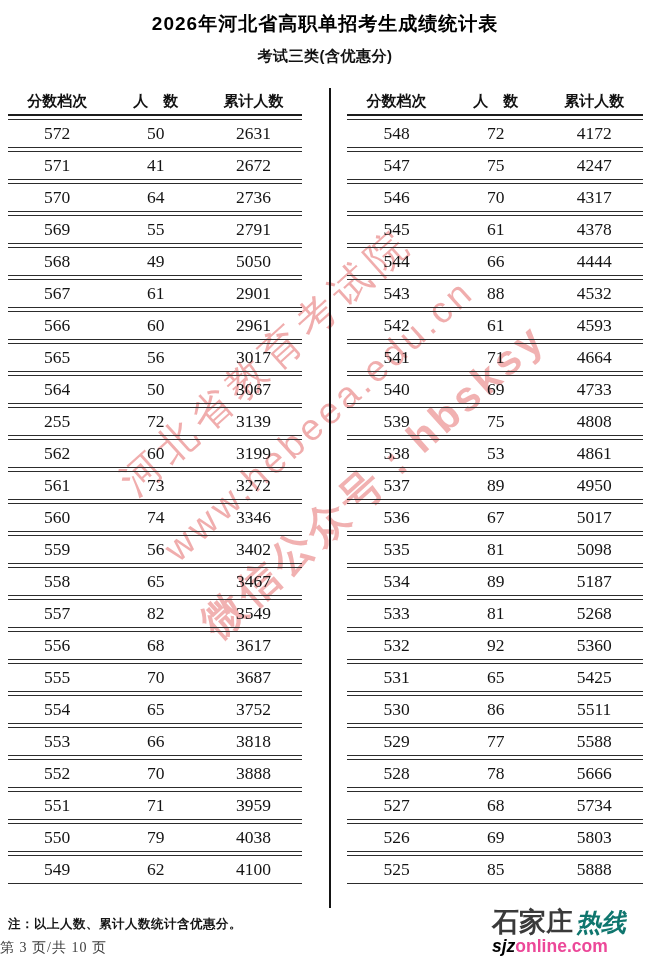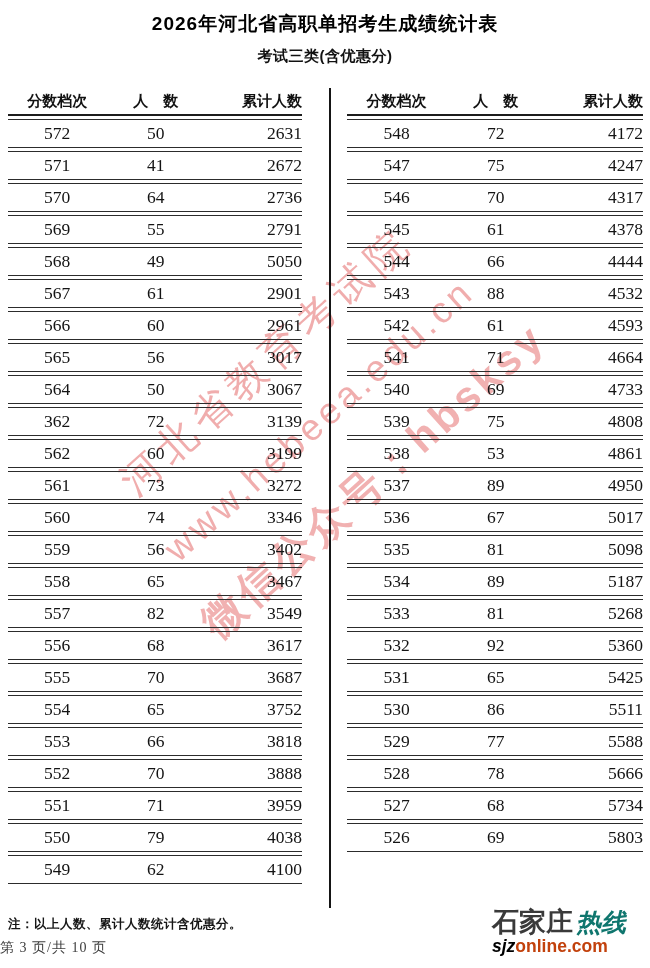--- a/index.html
+++ b/index.html
@@ -82,21 +82,21 @@
     margin-top: 3px;
     align-items: center;
     border-top: 1.5px solid #2c2c2c;
     border-bottom: 1.5px solid #2c2c2c;
     font-size: 17.5px;
     color: #141414;
   }
   .cell { text-align: center; }
   .c0 { width: 33.5%; }
   .c1 { width: 33.5%; }
-  .c2 { width: 33%; text-align: right; }
+  .c2 { width: 33%; }
 
   
   .footnote {
     position: absolute; left: 8px; top: 916px;
     font-family: "Liberation Sans", sans-serif;
     font-size: 12.5px; font-weight: bold;
     color: #161616;
     letter-spacing: .5px;
   }
   .page-number {
@@ -126,21 +126,21 @@
     font-family: "Liberation Serif", serif;
     color: #0f766e;
     margin-left: 3px;
   }
   .logo-domain {
     font-size: 17.5px; font-weight: bold;
     margin-top: 1px;
     letter-spacing: 0;
   }
   .logo-domain-red  { color: #000000; font-style: italic; }
-  .logo-domain-gray { color: #c2410c; }
+  .logo-domain-gray { color: #ec4899; }
 </style>
 </head>
 <body>
 
 <div class="watermark-layer">
   <div class="watermark-block">
     <div class="wm-line1">河北省教育考试院</div>
     <div class="wm-line2">www.hebeea.edu.cn</div>
     <div class="wm-line3">微信公众号：hbsksy</div>
   </div>
@@ -208,21 +208,21 @@
           <div class="cell c2">3017</div>
         </div>
 
         <div class="row">
           <div class="cell c0">564</div>
           <div class="cell c1">50</div>
           <div class="cell c2">3067</div>
         </div>
 
         <div class="row">
-          <div class="cell c0">362</div>
+          <div class="cell c0">255</div>
           <div class="cell c1">72</div>
           <div class="cell c2">3139</div>
         </div>
 
         <div class="row">
           <div class="cell c0">562</div>
           <div class="cell c1">60</div>
           <div class="cell c2">3199</div>
         </div>
 
@@ -445,20 +445,25 @@
           <div class="cell c1">68</div>
           <div class="cell c2">5734</div>
         </div>
 
         <div class="row">
           <div class="cell c0">526</div>
           <div class="cell c1">69</div>
           <div class="cell c2">5803</div>
         </div>
 
+        <div class="row">
+          <div class="cell c0">525</div>
+          <div class="cell c1">85</div>
+          <div class="cell c2">5888</div>
+        </div>
       </div>
   </div>
 
   <div class="footnote">注：以上人数、累计人数统计含优惠分。</div>
   <div class="page-number">第 3 页/共 10 页</div>
 
   <div class="logo">
     <div class="logo-cn">
       <span class="logo-cn-black">石家庄</span><span class="logo-cn-red">热线</span>
     </div>

